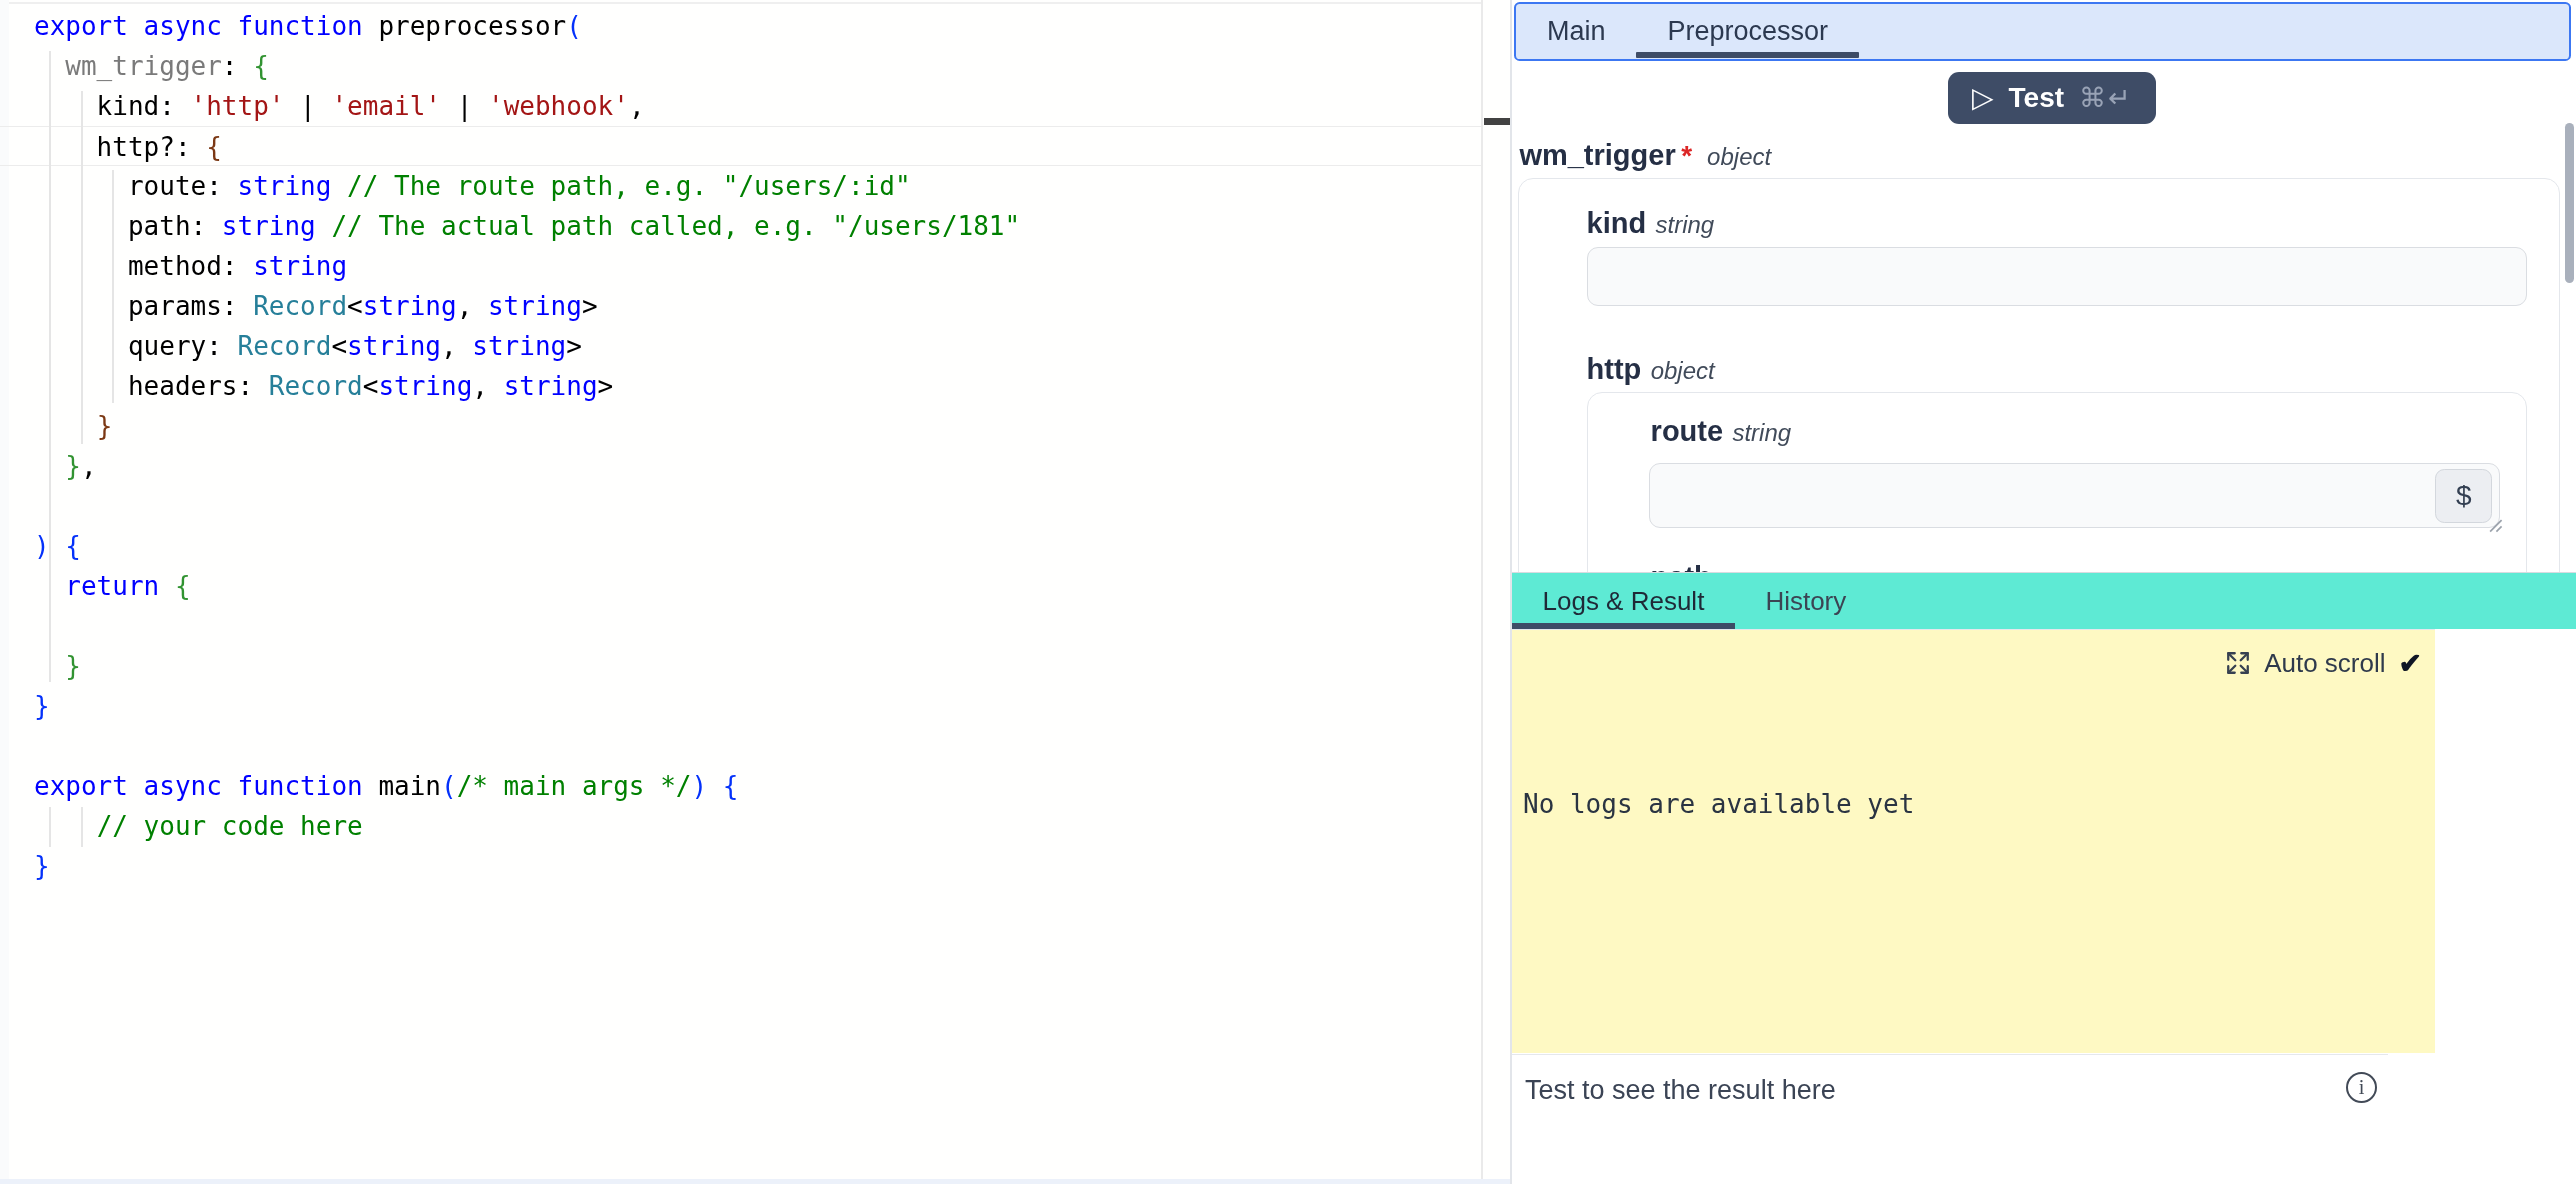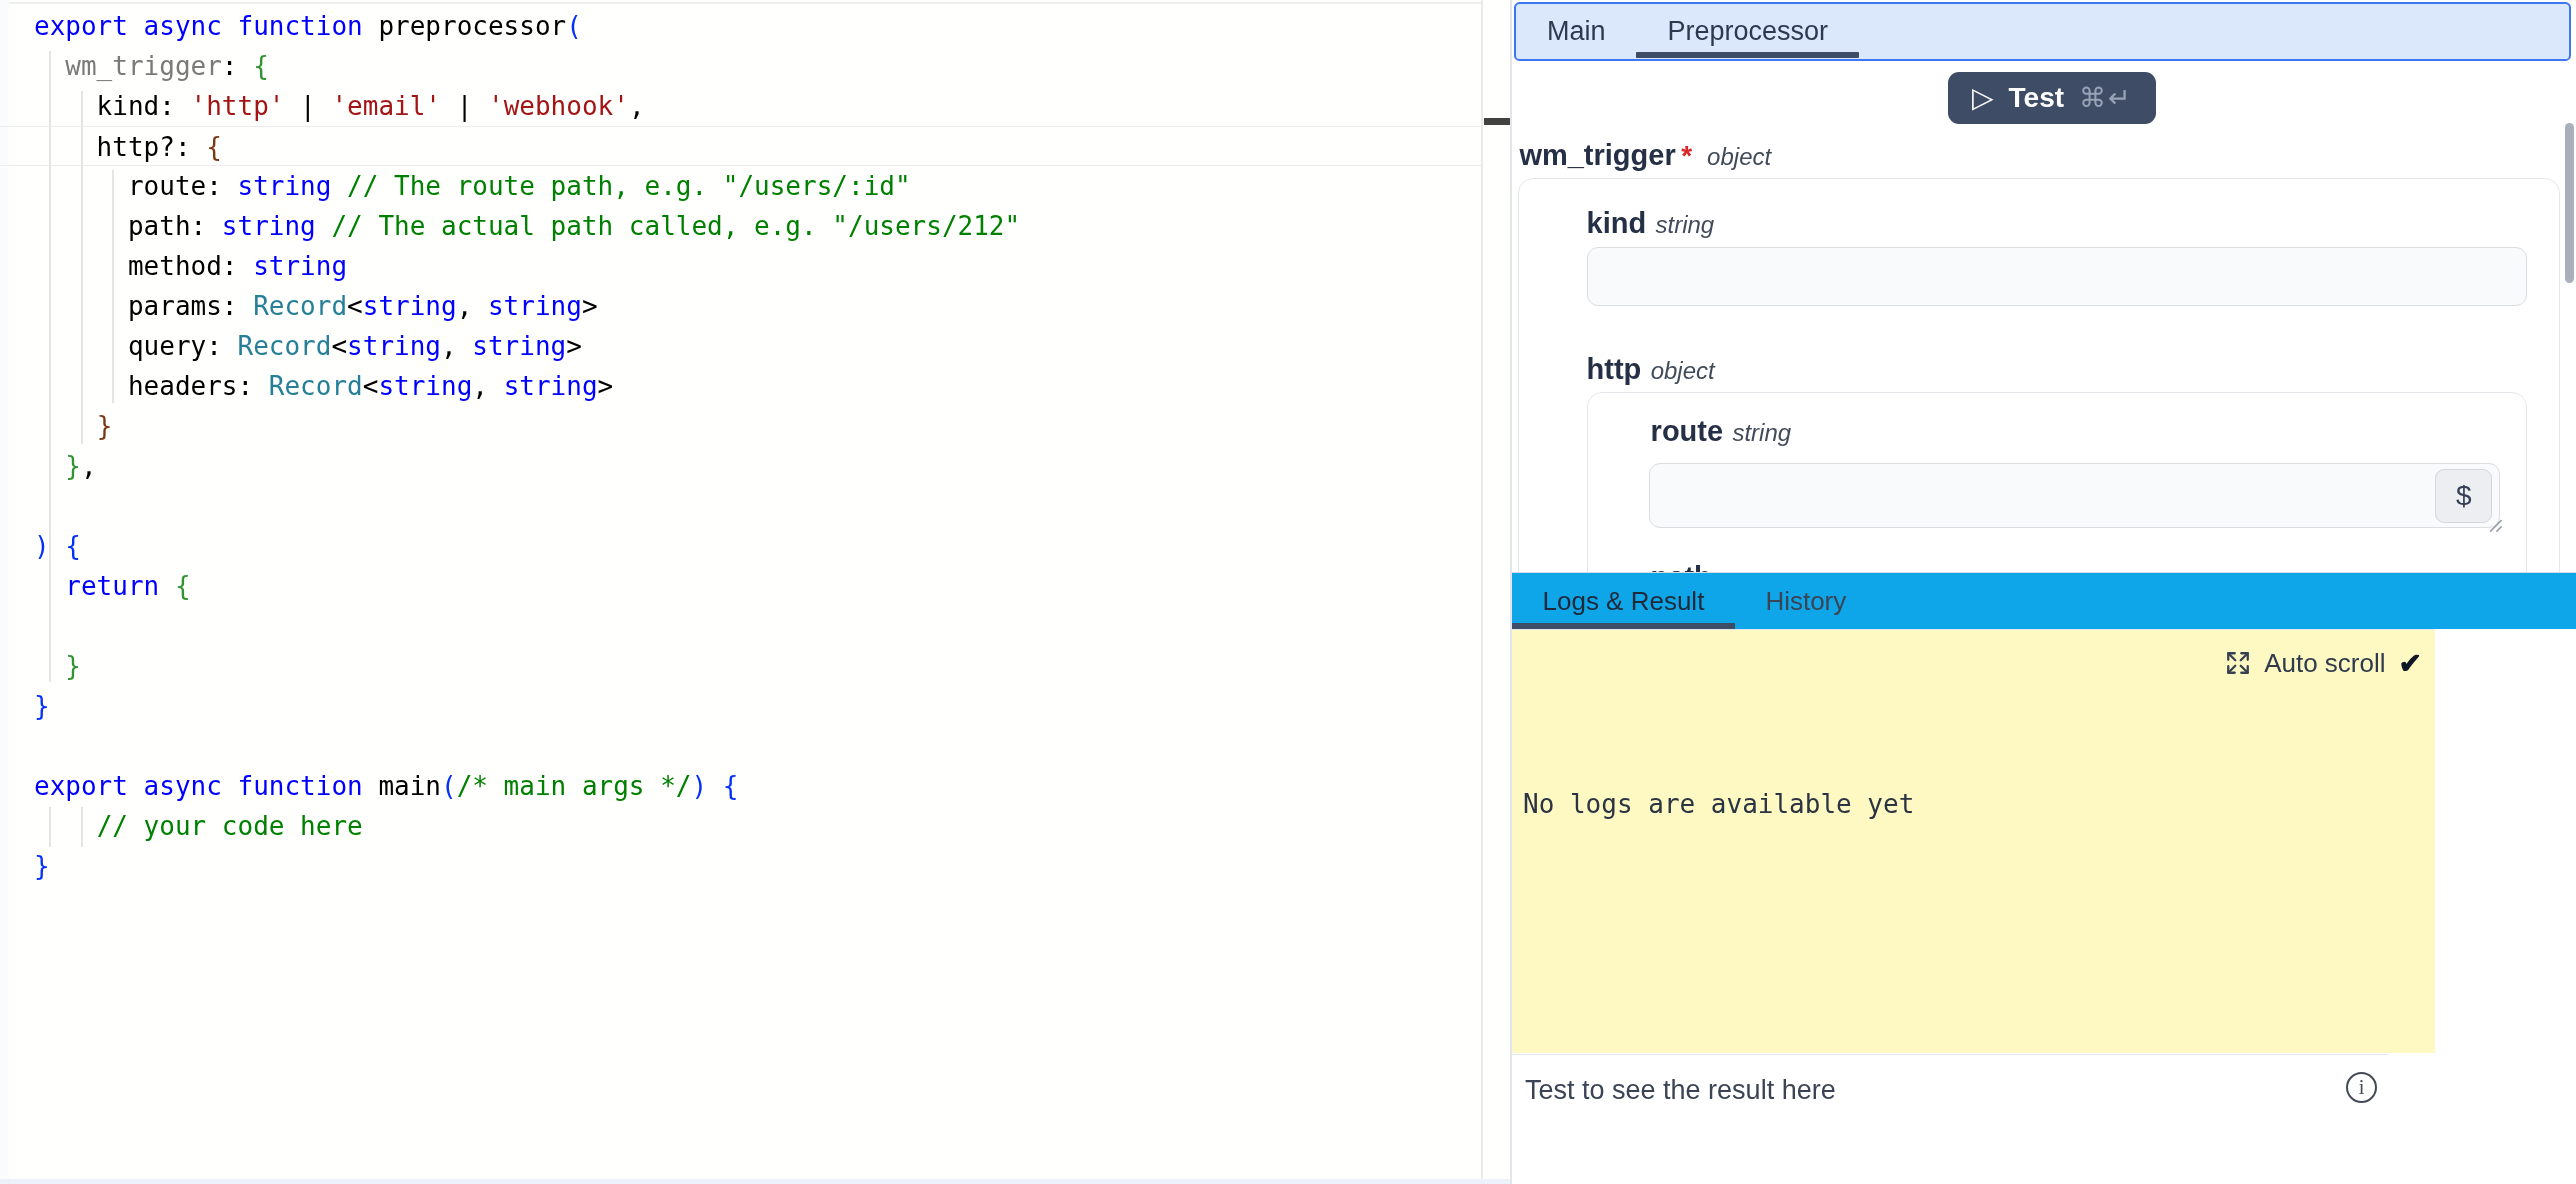--- a/index.html
+++ b/index.html
@@ -66,21 +66,21 @@
   #route-wrap { position:absolute; left:61px; top:70px; width:851px; height:65px; }
   #route-input { width:851px; height:65px; background:#f9fafb; border:1.9px solid #dadde2; border-radius:11px;
     font-size:26px; color:#111; padding:7.4px 16.7px; resize:none; font-family:"Liberation Sans", sans-serif; outline:none; }
   #dollar-btn { position:absolute; right:7.4px; top:5.6px; width:57px; height:54px; background:#eceef2;
     border:1.9px solid #d3d7dd; border-radius:9.3px; font-size:28px; color:#333f52; cursor:pointer;
     display:flex; align-items:center; justify-content:center; font-family:"Liberation Sans", sans-serif; }
   #route-resize { position:absolute; right:-3.7px; bottom:-5.6px; }
   #path-clipped { position:absolute; left:63px; top:168px; }
 
   #logs-section { position:absolute; left:0; top:572px; width:1064px; height:613px; border-top:1.9px solid #d8dbe0; background:#fff; }
-  #logs-tabrow { position:absolute; left:0; top:0; width:1064px; height:56px; display:flex; background:#0ea5e9; }
+  #logs-tabrow { position:absolute; left:0; top:0; width:1064px; height:56px; display:flex; background:#5eead4; }
   .logs-tab { position:relative; height:100%; display:flex; align-items:center; padding:0 30.5px; font-size:26px; color:#3b4453; cursor:pointer; }
   .logs-tab.active { color:#1f2937; }
   .logs-tab-underline { position:absolute; left:0; right:0; bottom:0; height:5.6px; background:#3e4c66; }
 
   #logs-body { position:absolute; left:0; top:56px; width:923px; height:424px; background:#fef9c3; border-top:0.9px solid #e5e8ec;text-align:center; }
   #autoscroll { position:absolute; right:13px; top:16.7px; display:flex; align-items:center; gap:13px; }
   #autoscroll .txt { font-size:26px; color:#2f3a4c; }
   #autoscroll .chk { font-size:28px; color:#0f1624; font-weight:700; }
   #no-logs { position:absolute; left:11px; top:159px; font-family:"DejaVu Sans Mono", monospace; font-size:26px; color:#2a3442; }
 
@@ -100,21 +100,21 @@
   <div id="editor">
     <div id="editor-topline"></div>
     <div id="gutter-strip"></div>
 
     <div id="code-lines">
         <div class="code-line"><span class="tk-kw">export async function </span><span class="tk-id">preprocessor</span><span class="tk-b1">(</span></div>
         <div class="code-line"><span class="tk-pl">  </span><span class="tk-param">wm_trigger</span><span class="tk-pl">: </span><span class="tk-b2">{</span></div>
         <div class="code-line"><span class="tk-pl">    kind: </span><span class="tk-str">'http'</span><span class="tk-pl"> | </span><span class="tk-str">'email'</span><span class="tk-pl"> | </span><span class="tk-str">'webhook'</span><span class="tk-pl">,</span></div>
         <div class="code-line current"><span class="tk-pl">    http?: </span><span class="tk-b3">{</span></div>
         <div class="code-line"><span class="tk-pl">      route: </span><span class="tk-kw">string</span><span class="tk-com"> // The route path, e.g. "/users/:id"</span></div>
-        <div class="code-line"><span class="tk-pl">      path: </span><span class="tk-kw">string</span><span class="tk-com"> // The actual path called, e.g. "/users/212"</span></div>
+        <div class="code-line"><span class="tk-pl">      path: </span><span class="tk-kw">string</span><span class="tk-com"> // The actual path called, e.g. "/users/181"</span></div>
         <div class="code-line"><span class="tk-pl">      method: </span><span class="tk-kw">string</span></div>
         <div class="code-line"><span class="tk-pl">      params: </span><span class="tk-gen">Record</span><span class="tk-pl">&lt;</span><span class="tk-kw">string</span><span class="tk-pl">, </span><span class="tk-kw">string</span><span class="tk-pl">&gt;</span></div>
         <div class="code-line"><span class="tk-pl">      query: </span><span class="tk-gen">Record</span><span class="tk-pl">&lt;</span><span class="tk-kw">string</span><span class="tk-pl">, </span><span class="tk-kw">string</span><span class="tk-pl">&gt;</span></div>
         <div class="code-line"><span class="tk-pl">      headers: </span><span class="tk-gen">Record</span><span class="tk-pl">&lt;</span><span class="tk-kw">string</span><span class="tk-pl">, </span><span class="tk-kw">string</span><span class="tk-pl">&gt;</span></div>
         <div class="code-line"><span class="tk-pl">    </span><span class="tk-b3">}</span></div>
         <div class="code-line"><span class="tk-pl">  </span><span class="tk-b2">}</span><span class="tk-pl">,</span></div>
         <div class="code-line"><span class="tk-pl">  </span></div>
         <div class="code-line"><span class="tk-b1">)</span><span class="tk-pl"> </span><span class="tk-b1">{</span></div>
         <div class="code-line"><span class="tk-pl">  </span><span class="tk-kw">return</span><span class="tk-pl"> </span><span class="tk-b2">{</span></div>
         <div class="code-line"><span class="tk-pl">    </span></div>

